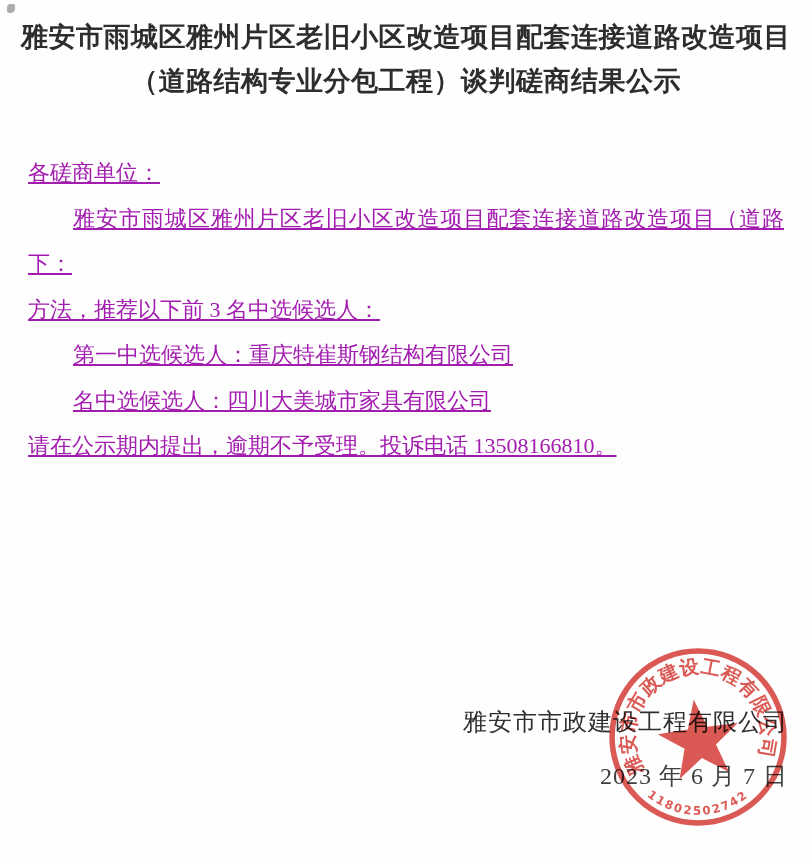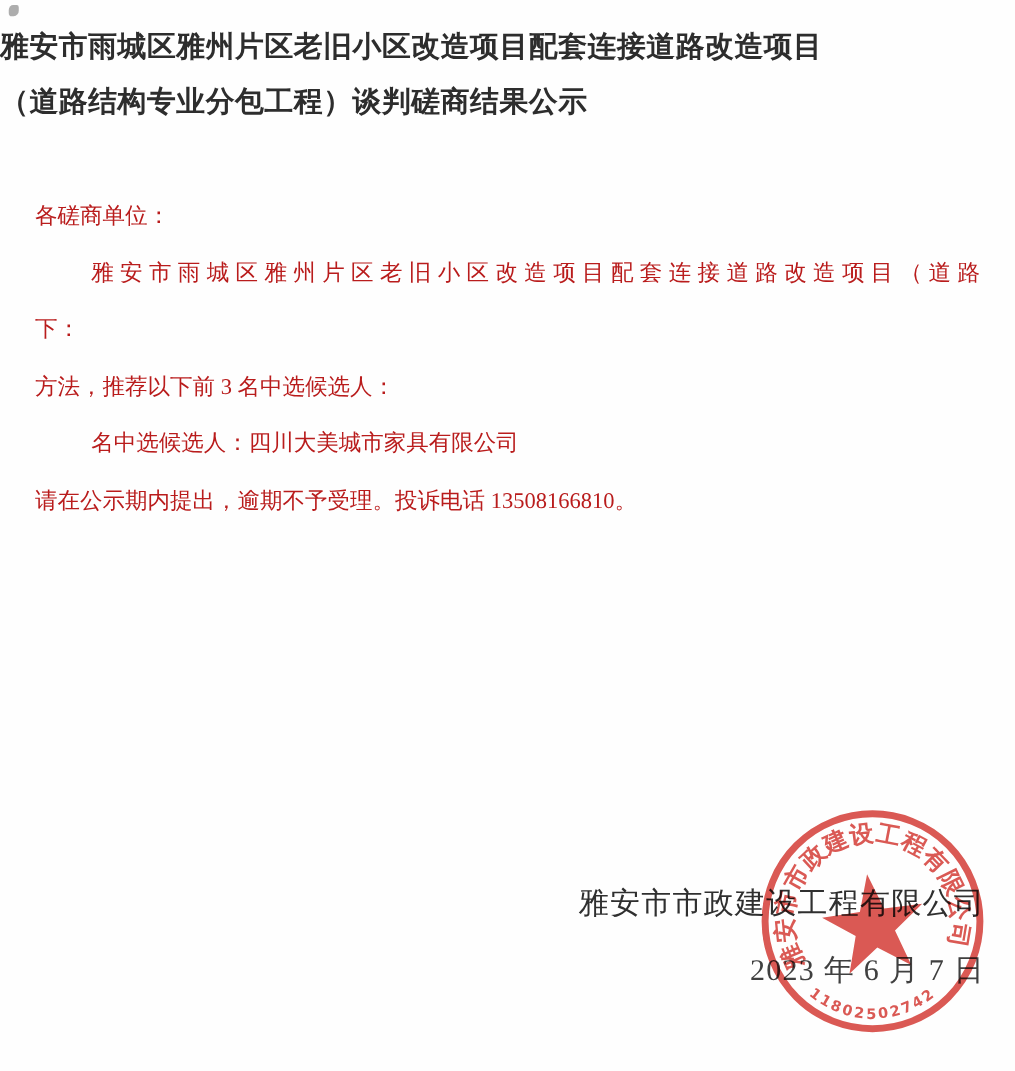--- a/index.html
+++ b/index.html
@@ -7,34 +7,35 @@
   body {
     position: relative;
     background: #fefefe;
     font-family: "Liberation Serif", "DejaVu Serif", serif;
     color: #333333;
     overflow: hidden;
   }
   .doc-title {
     position: absolute;
     top: 15px; left: 0; right: 0;
-    text-align: left;
+    text-align: center;
     font-family: "Liberation Sans", "DejaVu Sans", sans-serif;
     font-weight: bold;
-    font-size: 23px;
+    font-size: 27px;
     line-height: 44px;
     color: #2d2d2d;
     letter-spacing: 0.5px;
   }
   .doc-body {
     position: absolute;
     top: 150px; left: 28px;
     width: 756px;
-    font-size: 18px;
-    color: #b91c1c;
+    font-size: 22px;
+    color: #a21caf;
+    text-decoration: underline;
   }
   .line {
     height: 45.5px;
     line-height: 45.5px;
     overflow: hidden;
   }
   .line.fill { text-align: justify; text-align-last: justify; }
   .line.indent { text-indent: 45px; }
   .signature {
     position: absolute;
@@ -88,20 +89,21 @@
 <div class="doc-title">
   <div>雅安市雨城区雅州片区老旧小区改造项目配套连接道路改造项目</div>
   <div>（道路结构专业分包工程）谈判磋商结果公示</div>
 </div>
 
 <div class="doc-body">
     <div class="line">各磋商单位：</div>
     <div class="line fill indent">雅安市雨城区雅州片区老旧小区改造项目配套连接道路改造项目（道路</div>
     <div class="line">下：</div>
     <div class="line">方法，推荐以下前 3 名中选候选人：</div>
+    <div class="line indent">第一中选候选人：重庆特崔斯钢结构有限公司</div>
     <div class="line indent">名中选候选人：四川大美城市家具有限公司</div>
     <div class="line">请在公示期内提出，逾期不予受理。投诉电话 13508166810。</div>
   </div>
 
 <div class="signature">雅安市市政建设工程有限公司</div>
 <div class="sign-date">2023 年 6 月 7 日</div>
 
 <div class="seal">
   <svg viewBox="0 0 182 182" xmlns="http://www.w3.org/2000/svg">
     <defs>

